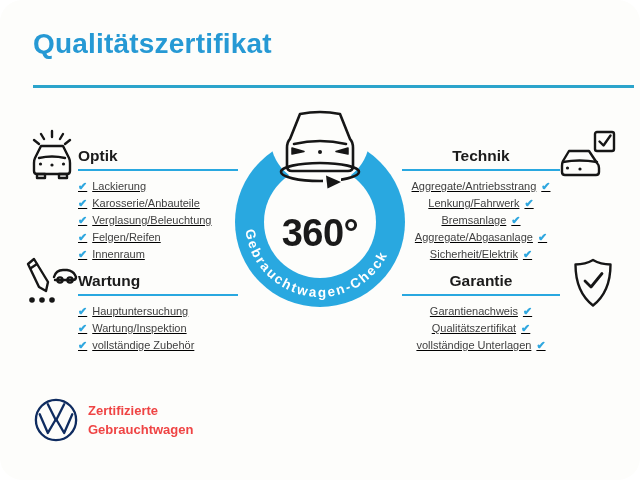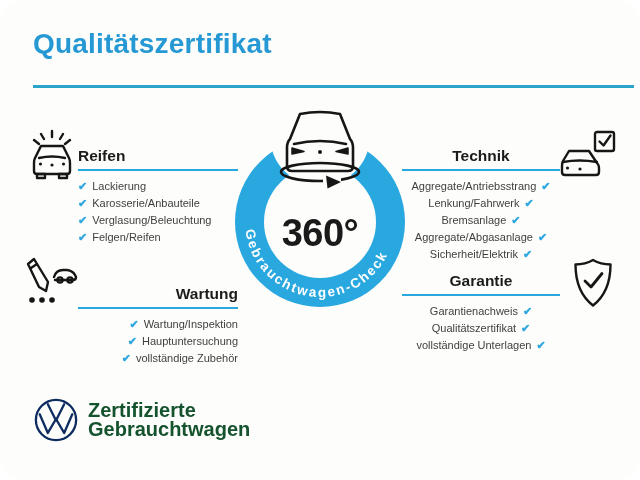--- a/index.html
+++ b/index.html
@@ -6,42 +6,42 @@
   #stage{position:relative;width:640px;height:480px;background:#fdfdfb;overflow:hidden;
          font-family:"Liberation Sans", sans-serif;border-radius:22px;}
   
   .page-title{position:absolute;left:33px;top:28px;font-size:28px;font-weight:bold;
               color:#2699d4;letter-spacing:0.2px;}
   .title-rule{position:absolute;left:33px;top:85px;width:601px;height:3px;background:#2ba4cb;}
   
   .sec{position:absolute;width:160px;}
   .sec h2{margin:0;font-size:15.5px;line-height:20px;font-weight:bold;color:#1b1b1b;}
   .sec .rule{height:2px;background:#29a8e0;margin-top:3px;}
-  .sec ul{list-style:none;margin:7px 0 0 0;padding:0;}
+  .sec ul{list-style:none;margin:7px 0 0 0;padding:0;text-decoration:underline;}
   .sec li{font-size:11px;color:#3f3f3f;line-height:17px;white-space:nowrap;}
   .sec.right{width:158px;text-align:center;}
   .check{color:#2fa7df;font-size:11px;font-weight:bold;}
   .sec.left .check{margin-right:5px;}
   .sec.right .check{margin-left:5px;}
   #sec-optik{left:78px;top:146px;}
   #sec-technik{right:80px;top:146px;}
-  #sec-wartung{left:78px;top:284px;text-align:right;}
+  #sec-wartung{left:78px;top:271px;}
   #sec-garantie{right:80px;top:271px;}
   
   .icon{position:absolute;}
   #icon-optik{left:26px;top:128px;}
   #icon-wartung{left:24px;top:256px;}
   #icon-technik{left:559px;top:129px;}
   #icon-garantie{left:572px;top:257px;}
   
   #medallion{position:absolute;left:210px;top:108px;}
   
   #vw-logo{position:absolute;left:33px;top:397px;}
-  .brand-text{position:absolute;left:88px;top:401px;font-size:20px;font-weight:bold;
-              color:#14532d;line-height:19px;}
+  .brand-text{position:absolute;left:88px;top:401px;font-size:13px;font-weight:bold;
+              color:#ef4444;line-height:19px;}
 </style>
 </head>
 <body>
 
 <div id="stage">
 
   <div class="page-title">Qualitätszertifikat</div>
   <div class="title-rule"></div>
 
   <svg id="icon-optik" class="icon" width="52" height="54" viewBox="0 0 52 54" fill="none" stroke="#161616" stroke-width="2.4" stroke-linecap="round" stroke-linejoin="round">
@@ -78,48 +78,49 @@
     <rect x="36" y="3" width="19" height="19" rx="2" fill="#fdfdfb"></rect>
     <path d="M 40.5 12.5 L 44.5 16.5 L 51.5 6.5"></path>
   </svg>
 
   <svg id="icon-garantie" class="icon" width="42" height="52" viewBox="0 0 42 52" fill="none" stroke="#161616" stroke-width="2.4" stroke-linecap="round" stroke-linejoin="round">
     <path d="M 21 3 C 27 6.5 32.5 7.5 38.5 7.5 C 38.5 24 34.5 38 21 48.5 C 7.5 38 3.5 24 3.5 7.5 C 9.5 7.5 15 6.5 21 3 Z"></path>
     <path d="M 13 24 L 19 30 L 30 16.5" stroke-width="2.8"></path>
   </svg>
 
   <div id="sec-optik" class="sec left">
-    <h2>Reifen</h2>
+    <h2>Optik</h2>
     <div class="rule"></div>
     <ul>
       <li><span class="check">✔</span><span>Lackierung</span></li>
       <li><span class="check">✔</span><span>Karosserie/Anbauteile</span></li>
       <li><span class="check">✔</span><span>Verglasung/Beleuchtung</span></li>
       <li><span class="check">✔</span><span>Felgen/Reifen</span></li>
+      <li><span class="check">✔</span><span>Innenraum</span></li>
     </ul>
   </div>
 
   <div id="sec-technik" class="sec right">
     <h2>Technik</h2>
     <div class="rule"></div>
     <ul>
       <li><span>Aggregate/Antriebsstrang</span><span class="check">✔</span></li>
       <li><span>Lenkung/Fahrwerk</span><span class="check">✔</span></li>
       <li><span>Bremsanlage</span><span class="check">✔</span></li>
       <li><span>Aggregate/Abgasanlage</span><span class="check">✔</span></li>
       <li><span>Sicherheit/Elektrik</span><span class="check">✔</span></li>
     </ul>
   </div>
 
   <div id="sec-wartung" class="sec left">
     <h2>Wartung</h2>
     <div class="rule"></div>
     <ul>
+      <li><span class="check">✔</span><span>Hauptuntersuchung</span></li>
       <li><span class="check">✔</span><span>Wartung/Inspektion</span></li>
-      <li><span class="check">✔</span><span>Hauptuntersuchung</span></li>
       <li><span class="check">✔</span><span>vollständige Zubehör</span></li>
     </ul>
   </div>
 
   <div id="sec-garantie" class="sec right">
     <h2>Garantie</h2>
     <div class="rule"></div>
     <ul>
       <li><span>Garantienachweis</span><span class="check">✔</span></li>
       <li><span>Qualitätszertifikat</span><span class="check">✔</span></li>

